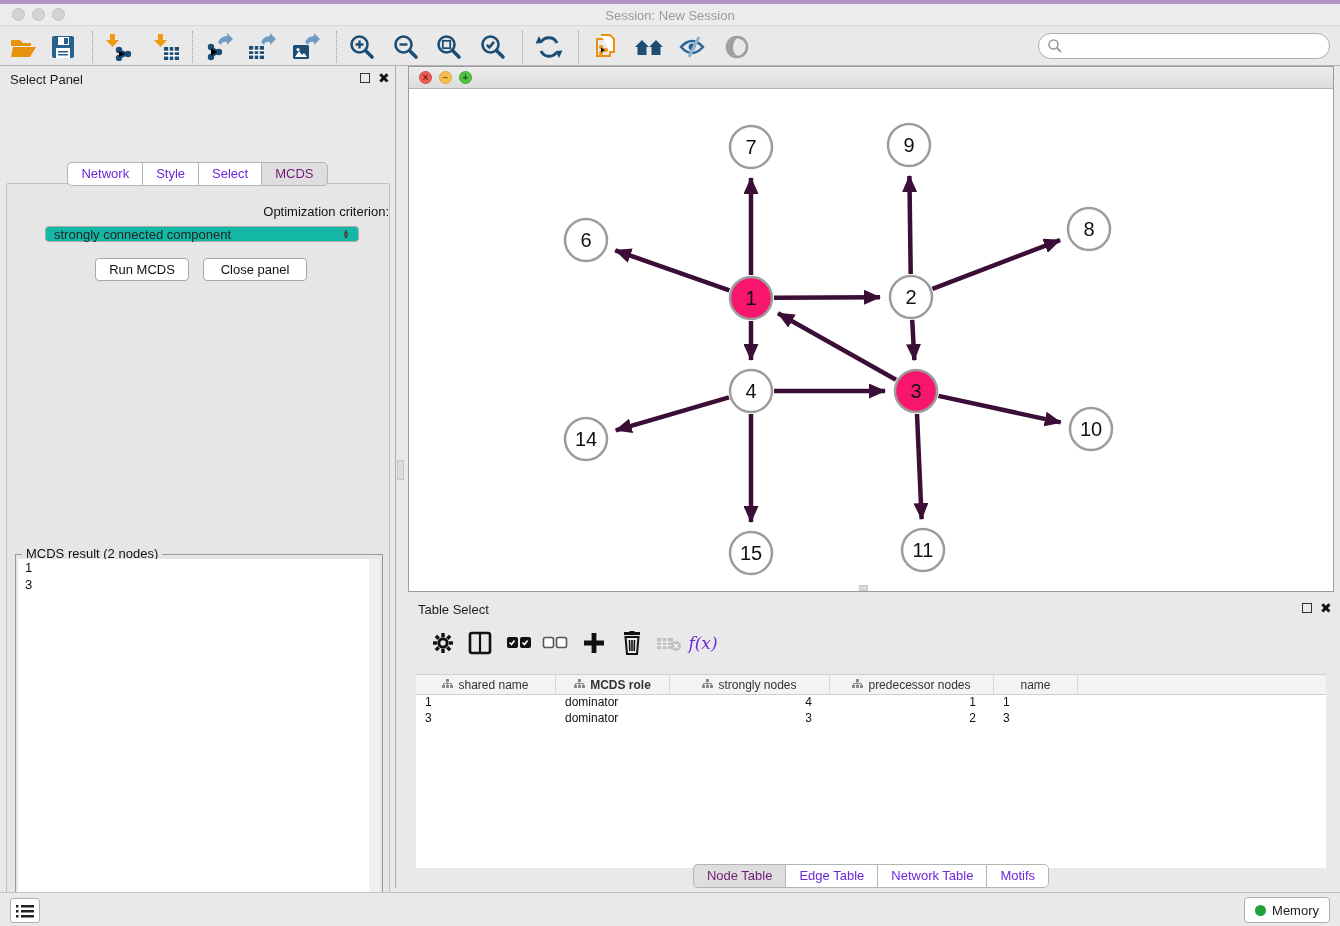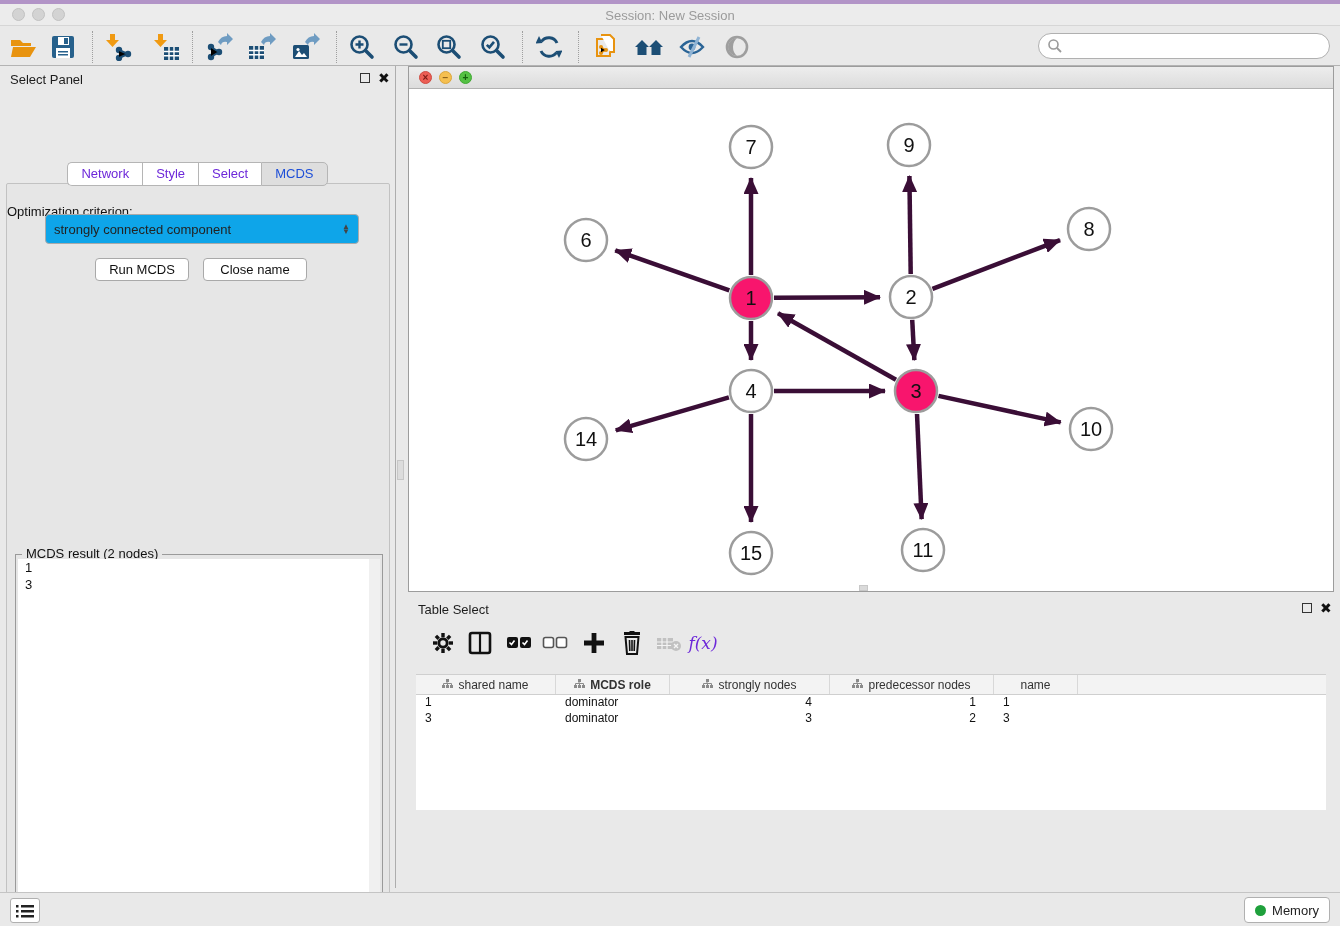--- a/index.html
+++ b/index.html
@@ -22,24 +22,24 @@
   
   .control-panel { position:absolute; left:0; top:66px; width:396px; height:822px; background:#e9e9e9; border-right:1px solid #adadad; }
   .panel-header { position:relative; height:26px; }
   .panel-title { position:absolute; left:10px; top:6px; font-size:13px; color:#1d1d1d; }
   .float-icon { position:absolute; top:7px; width:10px; height:10px; border:1.5px solid #333; }
   .close-icon { position:absolute; top:4px; font-size:14px; font-weight:bold; color:#111; }
   .cp-tabs { position:absolute; left:0; right:0; top:96px; text-align:center; z-index:2; }
   .tab { display:inline-block; padding:3px 13px 4px 13px; background:#fff; border:1px solid #b5b5b5; border-right:none; font-size:13px; color:#6d28d9; vertical-align:top; }
   .tab.first { border-radius:5px 0 0 5px; }
   .tab.last  { border-radius:0 5px 5px 0; border-right:1px solid #b5b5b5; }
-  .tab.selected { background:#dedede; color:#1d4ed8; }
+  .tab.selected { background:#dedede; color:#701a75; }
   .cp-content { position:absolute; left:6px; top:117px; width:384px; height:766px; background:#e6e6e6; border:1px solid #c2c2c2; border-radius:2px; }
-  .opt-label { position:absolute; left:0; right:0; top:20px; text-align:left; font-size:13px; color:#111; }
-  .dropdown { position:absolute; left:38px; top:30px; width:314px; height:30px; background:#0ea5e9; border:1px solid #aaa; border-radius:4px; display:flex; align-items:center; padding:0 8px; font-size:13px; }
+  .opt-label { position:absolute; left:0; right:0; top:20px; text-align:right; font-size:13px; color:#111; }
+  .dropdown { position:absolute; left:38px; top:42px; width:314px; height:16px; background:#14b8a6; border:1px solid #aaa; border-radius:4px; display:flex; align-items:center; padding:0 8px; font-size:13px; }
   .dropdown .stepper { margin-left:auto; display:flex; flex-direction:column; line-height:5px; font-size:8px; color:#444; }
   .btn { position:absolute; height:23px; background:#fff; border:1px solid #a9a9a9; border-radius:4px; font-size:13px; color:#111; display:flex; align-items:center; justify-content:center; }
   .fieldset { position:absolute; left:8px; top:370px; width:368px; height:378px; border:1px solid #9a9a9a; }
   .fieldset .legend { position:absolute; left:6px; top:-9px; background:#e6e6e6; padding:0 4px; font-size:13px; color:#111; }
   .result-area { position:absolute; left:2px; top:4px; right:2px; bottom:2px; background:#fff; overflow:hidden; }
   .result-area .vscroll { position:absolute; right:0; top:0; bottom:0; width:11px; background:#f0f0f0; }
   .result-line { padding:1px 0 1px 7px; font-size:13px; color:#111; }
 
   .vsplit-grip { position:absolute; left:397px; top:460px; width:7px; height:20px; background:#dcdcdc; border:1px solid #c6c6c6; }
 
@@ -52,21 +52,21 @@
   .mac-yel   { left:30px; background:#f5bf4f; border:1px solid #dba63c; color:#8a611a; }
   .mac-grn   { left:50px; background:#54c143; border:1px solid #41a834; color:#14600e; }
   .net-canvas { position:absolute; left:0; top:22px; width:924px; height:502px; background:#fff; }
   .canvas-grip { position:absolute; left:450px; bottom:0px; width:9px; height:6px; background:#dadada; border:1px solid #c8c8c8; }
 
   
   .table-panel { position:absolute; left:408px; top:596px; width:926px; height:292px; background:#e9e9e9; }
   .tp-toolbar { position:absolute; left:8px; top:28px; right:8px; height:38px; background:#e9e9e9; }
   .tp-icon { position:absolute; top:4px; width:30px; height:30px; display:flex; align-items:center; justify-content:center; }
   .fx-label { font-family:"DejaVu Serif",serif; font-style:italic; font-size:17px; color:#6d28d9; }
-  .table-wrap { position:absolute; left:8px; top:78px; width:910px; height:136px; background:#fff; border-top:1px solid #cfcfcf; }
+  .table-wrap { position:absolute; left:8px; top:78px; width:910px; height:194px; background:#fff; border-top:1px solid #cfcfcf; }
   .thead { display:flex; height:20px; background:#f3f3f3; border-bottom:1px solid #cfcfcf; }
   .th { display:flex; align-items:center; justify-content:center; gap:5px; font-size:12px; color:#333; border-right:1px solid #d8d8d8; }
   .trow { display:flex; height:16px; font-size:12px; color:#111; }
   .td { overflow:hidden; white-space:nowrap; }
   .td.left  { text-align:left;  padding-left:9px; }
   .td.right { text-align:right; padding-right:18px; }
   .tp-tabs { position:absolute; left:0; right:0; top:268px; text-align:center; }
 
   
   .statusbar { position:absolute; left:0; top:892px; width:1340px; height:34px; background:#e9e9e9; border-top:1px solid #c4c4c4; }
@@ -232,21 +232,21 @@
   <div class="cp-content">
     <div class="opt-label">Optimization criterion:</div>
     <div class="dropdown">
       <span>strongly connected component</span>
       <span class="stepper">
           <span>▲</span>
           <span>▼</span>
         </span>
     </div>
     <div class="btn" style="left:88px; top:74px; width:94px;">Run MCDS</div>
-    <div class="btn" style="left:196px; top:74px; width:104px;">Close name</div>
+    <div class="btn" style="left:196px; top:74px; width:104px;">Close panel</div>
     <div class="fieldset">
       <span class="legend">MCDS result (2 nodes)</span>
       <div class="result-area" id="result-area">
         <div class="vscroll"></div>
       <div class="result-line">1</div>
           <div class="result-line">3</div>
         </div>
     </div>
   </div>
 </div>
@@ -442,20 +442,21 @@
         </div>
         <div class="trow">
           <div class="td left" style="width: 140px;">3</div>
           <div class="td left" style="width: 114px;">dominator</div>
           <div class="td right" style="width: 160px;">3</div>
           <div class="td right" style="width: 164px;">2</div>
           <div class="td left" style="width: 84px;">3</div>
         </div>
       </div>
   </div>
+  <div class="tp-tabs" id="tp-tabs"><span class="tab first selected">Node Table</span><span class="tab">Edge Table</span><span class="tab">Network Table</span><span class="tab last">Motifs</span></div>
 </div>
 
 <div class="statusbar">
   <div class="list-btn">
     <svg width="18" height="14">
         <g fill="#222">
           <rect x="0" y="1" width="2.5" height="2.5"></rect>
           <rect x="5" y="1" width="13" height="2.5"></rect>
           <rect x="0" y="6" width="2.5" height="2.5"></rect>
           <rect x="5" y="6" width="13" height="2.5"></rect>

